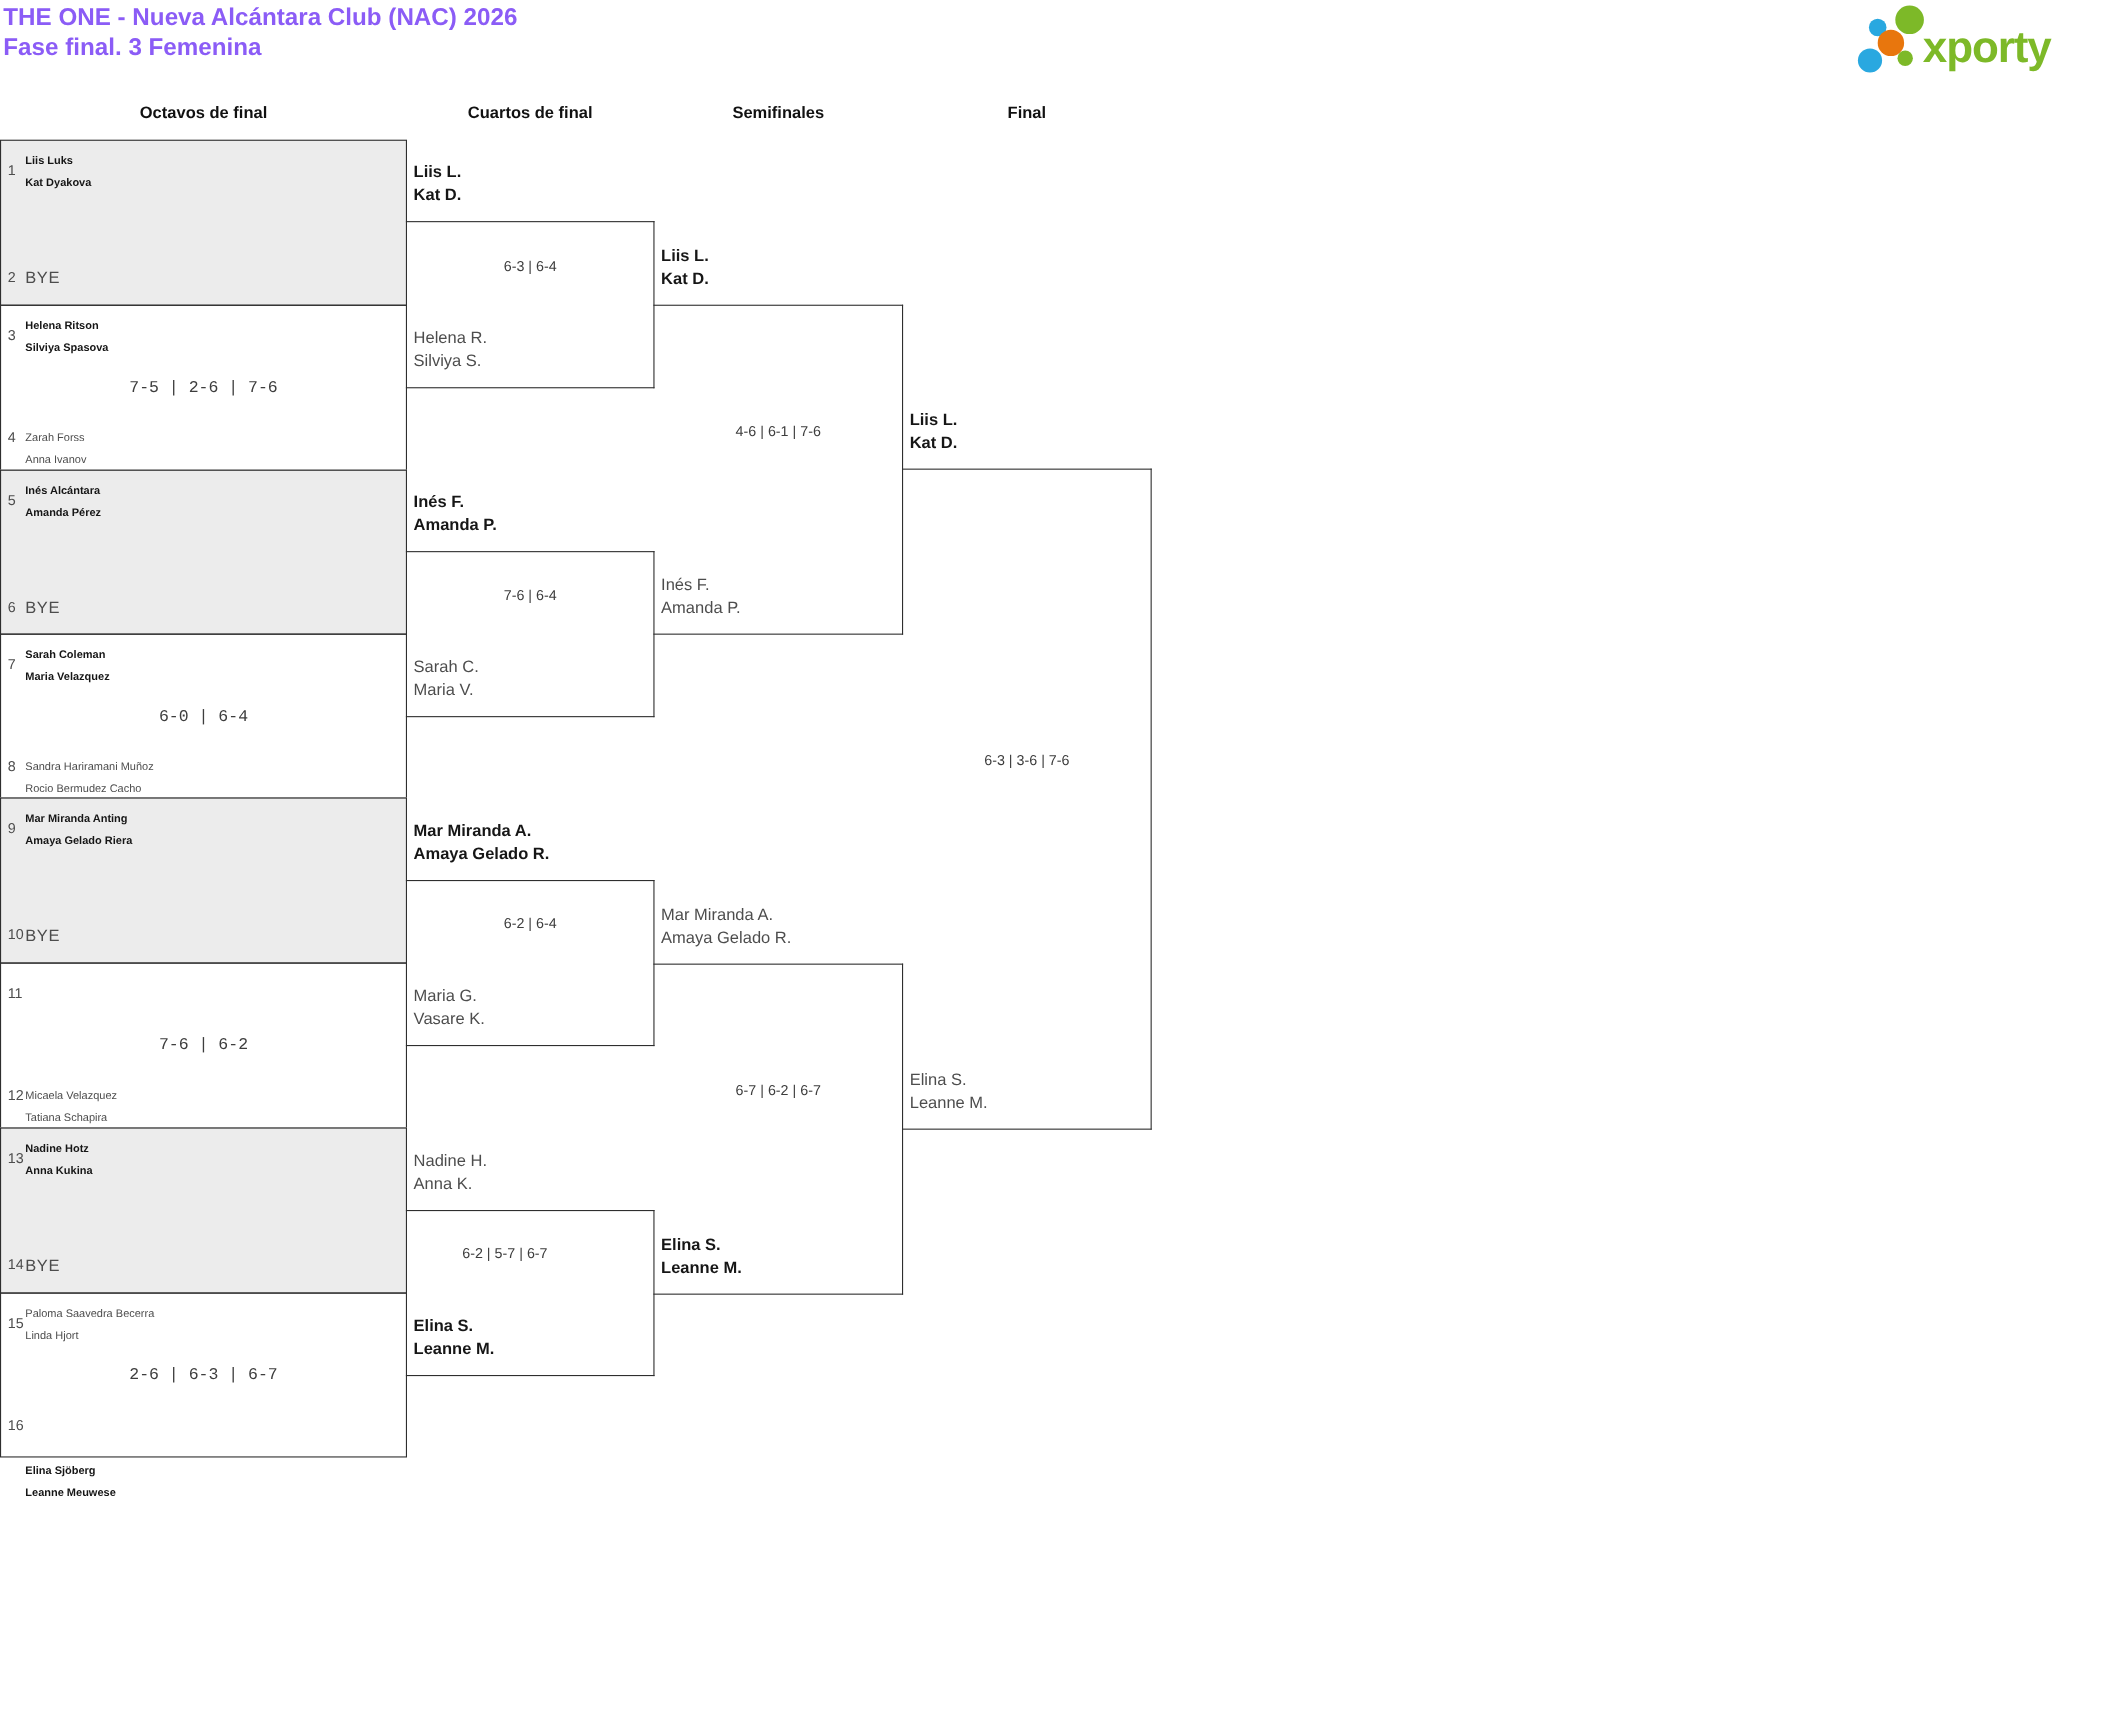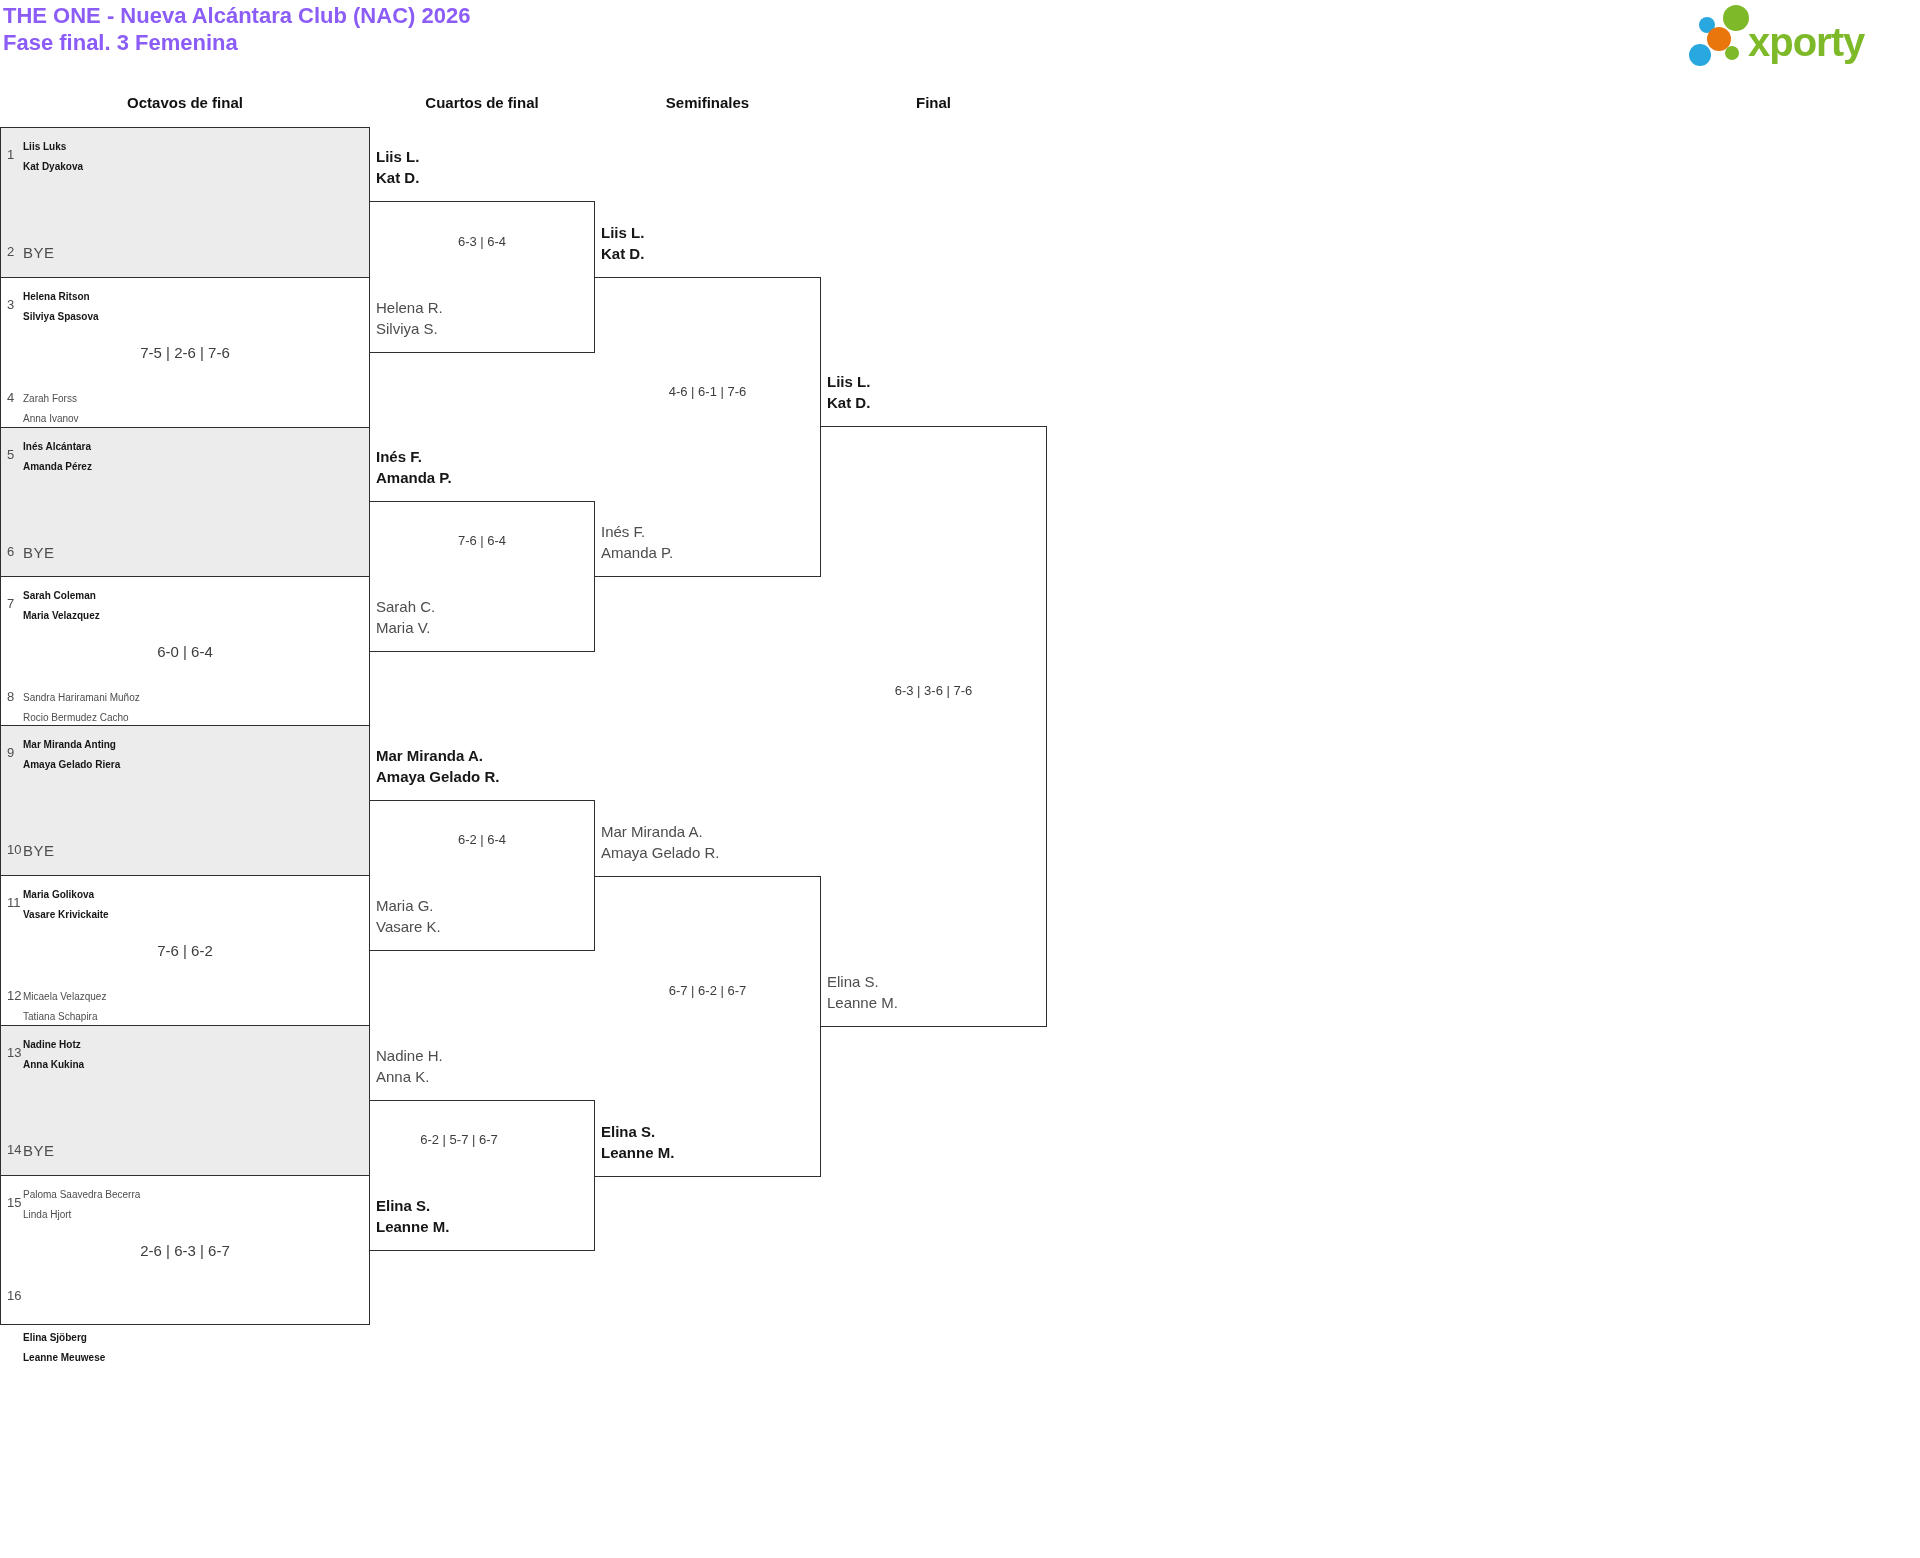--- a/index.html
+++ b/index.html
@@ -15,21 +15,21 @@
     font-size:15px;font-weight:600;color:#111;}
 
   
   .obox{position:absolute;left:0;width:370px;border:1px solid #2e2e2e;box-sizing:border-box;}
   .obox.fill{background:#ececec;}
   .seed{position:absolute;left:6px;width:24px;font-size:13px;color:#4d4d4d;line-height:16px;}
   .teamnames{position:absolute;left:22px;right:6px;font-size:10px;line-height:20px;white-space:nowrap;}
   .teamnames.win{font-weight:700;color:#161616;}
   .teamnames.lose{font-weight:400;color:#4d4d4d;}
   .bye{position:absolute;left:22px;font-size:15px;color:#4d4d4d;letter-spacing:.5px;}
-  .score{position:absolute;left:0;right:0;text-align:center;font-size:15px;color:#3d3d3d;line-height:20px;}
+  .score{position:absolute;left:0;right:0;text-align:center;font-size:15px;color:#3d3d3d;line-height:20px;font-family:Liberation Mono, monospace;}
 
   
   .kobox{position:absolute;box-sizing:border-box;
     border-top:1px solid #2e2e2e;border-right:1px solid #2e2e2e;border-bottom:1px solid #2e2e2e;}
   .kolabel{position:absolute;font-size:15px;line-height:21px;white-space:nowrap;}
   .kolabel.win{font-weight:700;color:#161616;}
   .kolabel.lose{font-weight:400;color:#4d4d4d;}
   .koscore{position:absolute;text-align:center;font-size:13px;color:#3d3d3d;line-height:20px;}
 </style>
 </head>
@@ -105,24 +105,20 @@
         <div class="seed" style="top: 19px;">9</div>
         <div class="teamnames win" style="top: 9px;">
           <div>Mar Miranda Anting</div>
           <div>Amaya Gelado Riera</div>
         </div>
         <div class="seed" style="top: 116px;">10</div>
         <div class="bye" style="top: 116px;">BYE</div>
       </div>
       <div class="obox" style="top: 875px; height: 151px;">
         <div class="seed" style="top: 19px;">11</div>
-        <div class="teamnames win" style="top: 9px;">
-          <div>Maria Golikova</div>
-          <div>Vasare Krivickaite</div>
-        </div>
         <div class="seed" style="top: 112px;">12</div>
         <div class="teamnames lose" style="top: 111px;">
           <div>Micaela Velazquez</div>
           <div>Tatiana Schapira</div>
         </div>
         <div class="score" style="top: 65px;">7-6 | 6-2</div>
       </div>
       <div class="obox fill" style="top: 1025px; height: 151px;">
         <div class="seed" style="top: 19px;">13</div>
         <div class="teamnames win" style="top: 9px;">

